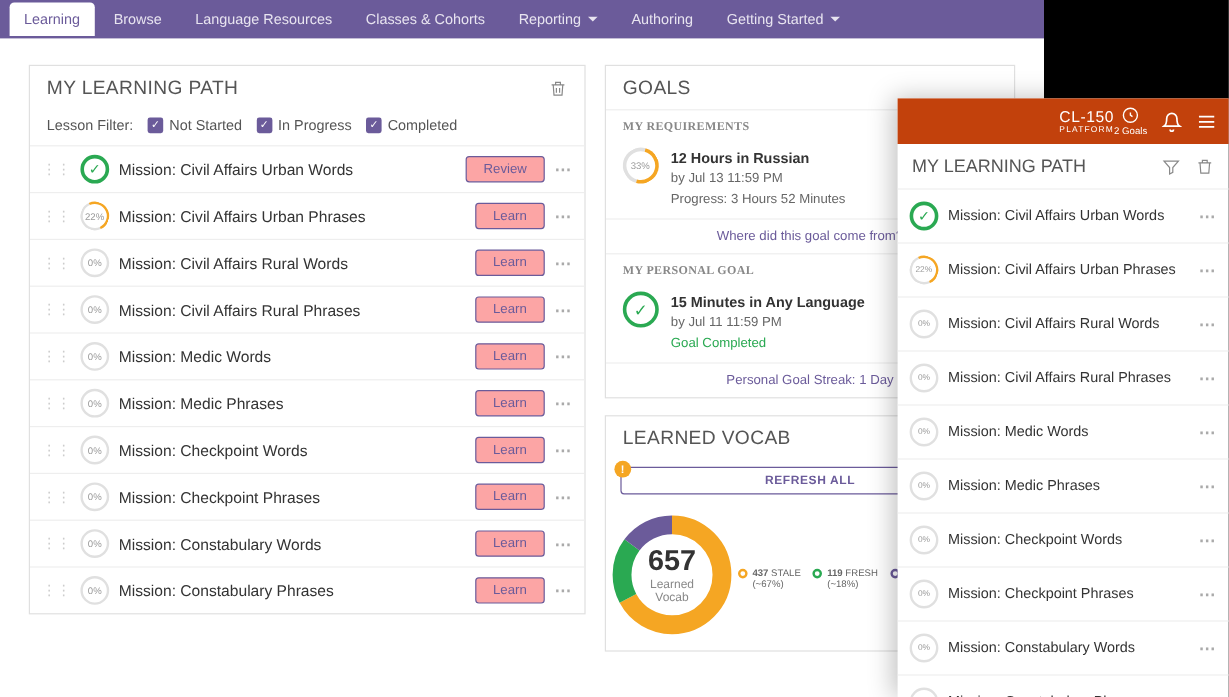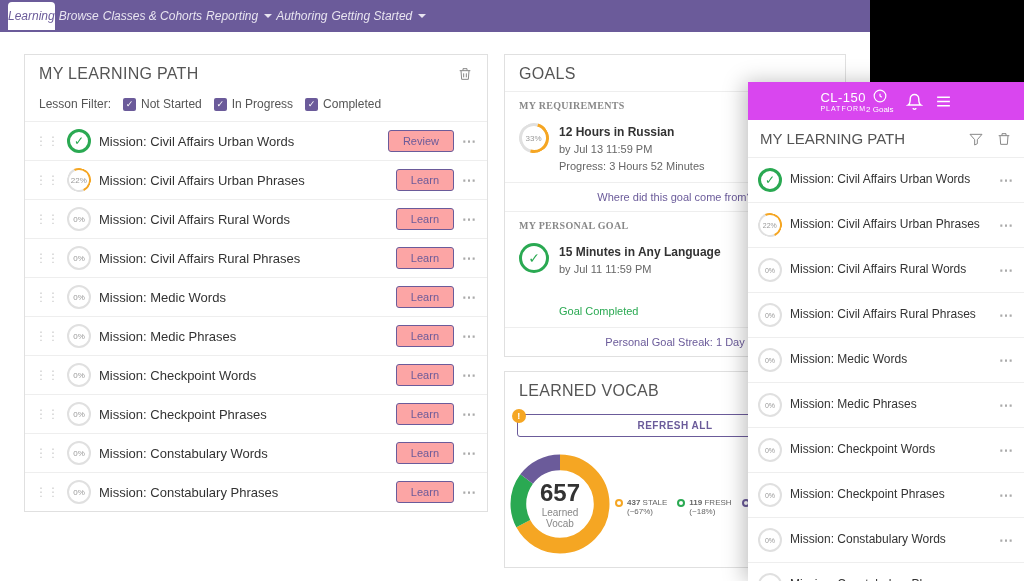--- a/index.html
+++ b/index.html
@@ -1,21 +1,21 @@
 <!DOCTYPE html>
 <html><head>
 <meta charset="utf-8">
 <style>
 * { margin: 0; padding: 0; box-sizing: border-box; }
 body { font-family: -apple-system, BlinkMacSystemFont, "Segoe UI", Arial, sans-serif; background: #000; width: 1024px; height: 581px; position: relative; overflow: hidden; }
 
 
 .desktop { position: absolute; top: 0; left: 0; width: 870px; height: 581px; background: #fff; }
 .navbar { background: #6b5b9a; height: 32px; display: flex; align-items: center; padding: 0 8px; gap: 4px; }
-.navbar .tab { padding: 7px 0; color: #e8e4f0; font-size: 12px; cursor: pointer; display: flex; align-items: center; gap: 6px; font-style: italic; }
+.navbar .tab { padding: 7px 12px; color: #e8e4f0; font-size: 12px; cursor: pointer; display: flex; align-items: center; gap: 6px; }
 .navbar .tab.active { background: #fff; color: #6b5b9a; border-radius: 4px 4px 0 0; }
 .caret { width: 0; height: 0; border-left: 4px solid transparent; border-right: 4px solid transparent; border-top: 4px solid currentColor; }
 
 .main { display: flex; gap: 16px; padding: 22px 24px; }
 .col-left { width: 464px; }
 .col-right { flex: 1; display: flex; flex-direction: column; gap: 14px; }
 
 .panel { border: 1px solid #e0e0e0; border-radius: 0; background: #fff; }
 .panel-hdr { display: flex; justify-content: space-between; align-items: center; padding: 10px 14px 8px; }
 .panel-title { font-size: 16px; font-weight: 400; color: #555; letter-spacing: 0.3px; }
@@ -40,21 +40,21 @@
 
 .sub-hdr { padding: 8px 14px 6px; font-size: 10px; font-weight: 600; color: #888; letter-spacing: 0.3px; border-top: 1px solid #eee; font-family: Liberation Serif, serif; }
 
 .goal-row { display: flex; gap: 10px; padding: 6px 14px 8px; align-items: flex-start; }
 .goal-ring { width: 30px; height: 30px; border-radius: 50%; border: 3px solid #eee; display: flex; align-items: center; justify-content: center; font-size: 8px; color: #999; flex-shrink: 0; }
 .goal-ring.prog { border-color: #e0e0e0; border-top-color: #f5a623; border-right-color: #f5a623; transform: rotate(60deg); }
 .goal-ring.prog span { transform: rotate(-60deg); }
 .goal-ring.complete { border-color: #2aa952; color: #2aa952; font-size: 14px; }
 .goal-info { font-size: 11px; line-height: 1.5; color: #666; }
 .goal-info .gtitle { font-size: 12px; color: #333; font-weight: 600; }
-.goal-info .gdone { color: #2aa952; margin-top: 25px; }
+.goal-info .gdone { color: #2aa952; }
 
 .link-row { text-align: center; padding: 8px; font-size: 11px; color: #6b5b9a; border-top: 1px solid #eee; cursor: pointer; }
 
 .refresh-btn { display: block; width: calc(100% - 24px); margin: 6px 12px 8px; border: 1px solid #6b5b9a; color: #6b5b9a; background: #fff; padding: 5px; font-size: 10px; font-weight: 600; letter-spacing: 0.5px; border-radius: 3px; cursor: pointer; position: relative; }
 .warn-badge { position: absolute; top: -6px; left: -6px; width: 14px; height: 14px; border-radius: 50%; background: #f5a623; color: #fff; font-size: 9px; display: flex; align-items: center; justify-content: center; }
 
 .donut-wrap { display: flex; flex-direction: row; align-items: center; padding: 4px 0 8px; }
 .donut { width: 110px; height: 110px; position: relative; }
 .donut svg { transform: rotate(-90deg); }
 .donut-ctr { position: absolute; top: 0; left: 0; width: 100%; height: 100%; display: flex; flex-direction: column; align-items: center; justify-content: center; }
@@ -62,21 +62,21 @@
 .donut-ctr .lbl { font-size: 10px; color: #888; text-align: center; line-height: 1.1; }
 .legend { display: flex; gap: 10px; margin-top: 6px; font-size: 8px; color: #666; align-items: flex-start; }
 .legend > div { display: flex; gap: 4px; align-items: flex-start; }
 .ldot { width: 8px; height: 8px; border-radius: 50%; display: inline-block; margin-top: 1px; border: 2px solid; }
 .ldot.stale { border-color: #f5a623; }
 .ldot.fresh { border-color: #2aa952; }
 .ldot.arch { border-color: #6b5b9a; }
 
 
 .mobile { position: absolute; top: 82px; left: 748px; width: 276px; height: 499px; background: #fff; box-shadow: -4px 0 20px rgba(0,0,0,0.25); }
-.m-hdr { background: #d946ef; height: 38px; display: flex; align-items: center; justify-content: center; padding: 0 10px; color: #fff; }
+.m-hdr { background: #c2410c; height: 38px; display: flex; align-items: center; justify-content: flex-end; padding: 0 10px; color: #fff; }
 .m-logo { font-size: 13px; letter-spacing: 0.5px; }
 .m-logo .sub { font-size: 7px; letter-spacing: 1px; display: block; }
 .m-icons { display: flex; gap: 12px; align-items: center; }
 .m-goals { display: flex; flex-direction: column; align-items: center; font-size: 8px; gap: 2px; }
 .m-bell, .m-menu { cursor: pointer; }
 .m-title-row { display: flex; justify-content: space-between; align-items: center; padding: 10px 12px; }
 .m-title { font-size: 15px; color: #555; }
 .m-title-icons { display: flex; gap: 12px; align-items: center; }
 .m-row { display: flex; align-items: center; padding: 10px 10px; border-top: 1px solid #eee; gap: 8px; }
 .m-row .title { flex: 1; font-size: 12px; color: #333; line-height: 1.3; }
@@ -88,20 +88,21 @@
 
 .micon { width: 16px; height: 16px; stroke: #888; stroke-width: 1.5; fill: none; }
 </style>
 </head>
 <body>
 
 <div class="desktop">
   <div class="navbar" id="navbar">
       <div class="tab active">Learning</div>
       <div class="tab">Browse</div>
+      <div class="tab">Language Resources</div>
       <div class="tab">Classes &amp; Cohorts</div>
       <div class="tab">Reporting<span class="caret"></span></div>
       <div class="tab">Authoring</div>
       <div class="tab">Getting Started<span class="caret"></span></div>
     </div>
 
   <div class="main">
 
     <div class="col-left">
       <div class="panel">

